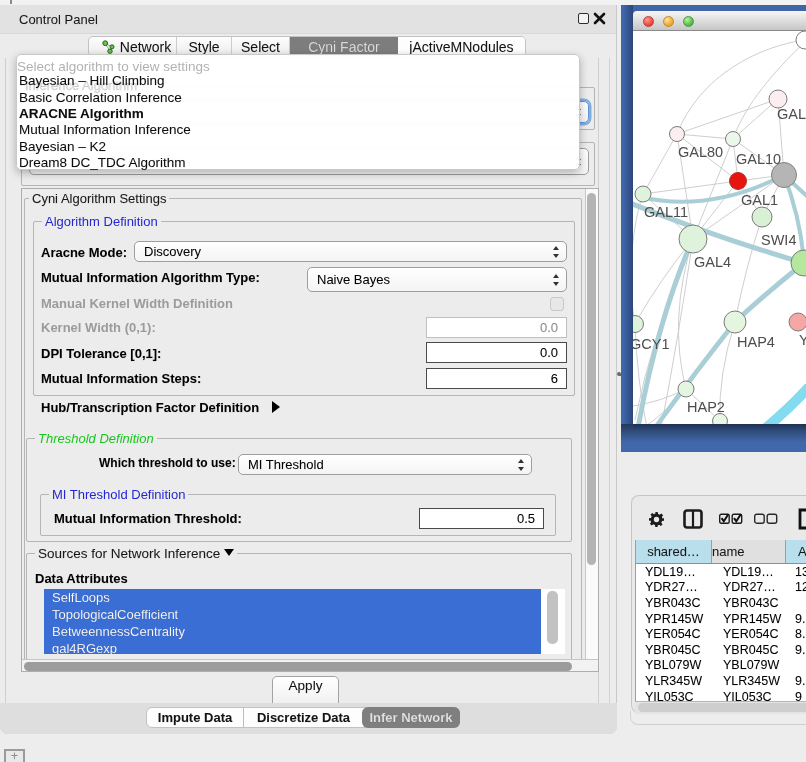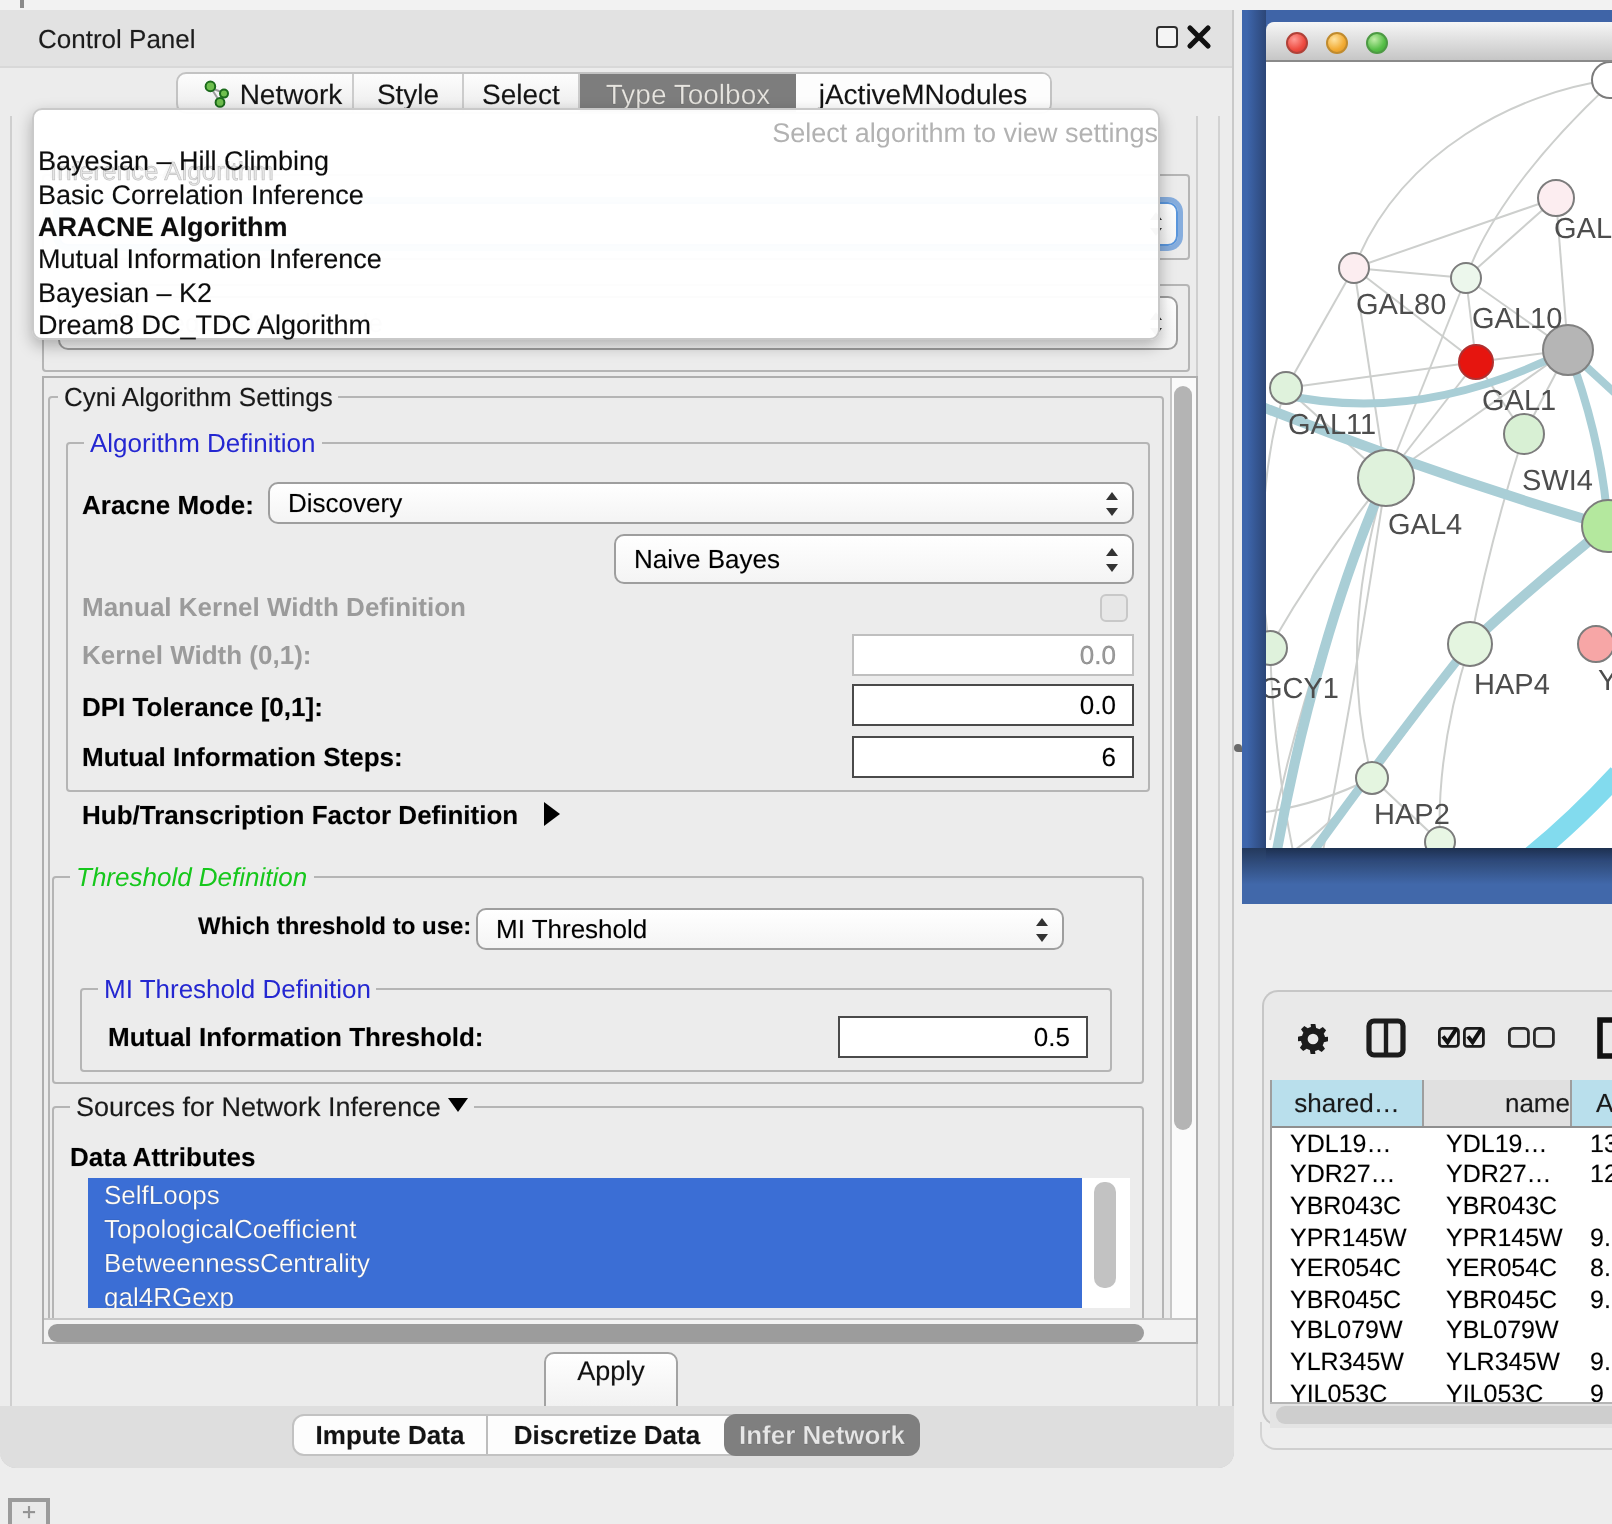--- a/index.html
+++ b/index.html
@@ -59,21 +59,21 @@
   display:flex; align-items:center; justify-content:flex-end; }
 .tf.dis { border:1px solid #bfbfbf; color:#9b9b9b; }
 
 
 .vthumb,.hthumb { position:absolute; background:#b4b4b4; border-radius:5px; }
 
 
 #popup { left:16px; top:49px; width:564px; height:116px; background:rgba(255,255,255,0.97);
   border:1px solid #c9c9c9; border-radius:5px;
   box-shadow:0 3px 8px rgba(0,0,0,0.28); font-size:13.5px; }
-#popup .ph { position:absolute; top:4px; left:0; width:100%; text-align:right; color:#b2b2b2; }
+#popup .ph { position:absolute; top:4px; left:0; width:100%; text-align:left; color:#b2b2b2; }
 #popup .it { position:absolute; left:2px; color:#0d0d0d; white-space:nowrap; }
 
 
 #desktop { left:621px; top:5px; width:185px; height:447px; background:#3f64a7; }
 #macbar { left:12px; top:6px; width:173px; height:20px; border-radius:4px 0 0 0;
   background:linear-gradient(#f6f6f6,#c6c6c6); border-bottom:1px solid #8a8a8a; }
 .tl { position:absolute; top:4.5px; width:11px; height:11px; border-radius:50%; }
 #canvas { left:12px; top:26px; width:173px; height:393px; background:#fff; }
 #canvshadow { left:12px; top:419px; width:173px; height:7px;
   background:linear-gradient(#1d3050,#2f4b7e); }
@@ -109,21 +109,21 @@
         <svg width="13" height="14" viewBox="0 0 13 14" style="margin-right:5px">
           <path d="M3.5 4 L8 11 M3.5 4 L10 6.5" stroke="#9c9c9c" stroke-width="1"></path>
           <circle cx="3.2" cy="3.2" r="2.4" fill="#6fbf4e" stroke="#1c6b1c" stroke-width="1"></circle>
           <circle cx="10" cy="6.8" r="2" fill="#6fbf4e" stroke="#1c6b1c" stroke-width="1"></circle>
           <circle cx="8" cy="11.2" r="2.2" fill="#6fbf4e" stroke="#1c6b1c" stroke-width="1"></circle>
         </svg>
         Network
       </div>
       <div class="tseg" style="width:55px">Style</div>
       <div class="tseg" style="width:58px">Select</div>
-      <div class="tseg sel" style="width:108px">Type Toolbox</div>
+      <div class="tseg sel" style="width:108px">Cyni Factor</div>
       <div class="tseg last" style="width:127px">jActiveMNodules</div>
     </div>
     <div class="abs" style="left:609px;top:53px;width:1px;height:650px;background:#d2d2d2"></div>
     <div id="content" class="abs">
 
       <div class="abs" style="left:15px;top:29px;width:574px;height:43px;border:1px solid #b5b5b5;border-radius:2px"></div>
       <div class="abs" style="left:18px;top:19px;font-size:13px;color:#555">Inference Algorithm</div>
       <div class="combo" style="left:23px;top:43px;width:560px;height:22px;box-shadow:0 0 0 2.5px rgba(100,152,216,0.75);border-color:#5a96dc">
           <span class="arrows"></span>
         </div>
@@ -134,20 +134,21 @@
 
         <div class="group" style="left:2px;top:9px;width:558px;height:700px">
           <span class="gtitle" style="left:4px">Cyni Algorithm Settings</span>
         </div>
 
         <div class="group" style="left:11px;top:32px;width:542px;height:175px">
           <span class="gtitle blue">Algorithm Definition</span>
         </div>
         <span class="lbl" style="left:19px;top:56px">Aracne Mode:</span>
         <div class="combo" style="left:112px;top:52px;width:433px;height:21px">Discovery<span class="arrows"></span></div>
+        <span class="lbl" style="left:19px;top:81px">Mutual Information Algorithm Type:</span>
         <div class="combo" style="left:285px;top:78px;width:260px;height:25px">Naive Bayes<span class="arrows"></span></div>
         <span class="lbl dis" style="left:19px;top:107px">Manual Kernel Width Definition</span>
         <div class="abs" style="left:528px;top:108px;width:14px;height:14px;background:#e7e7e7;border:1px solid #c8c8c8;border-radius:3px"></div>
         <span class="lbl dis" style="left:19px;top:131px">Kernel Width (0,1):</span>
         <div class="tf dis" style="left:404px;top:128px;width:141px;height:21px">0.0</div>
         <span class="lbl" style="left:19px;top:157px">DPI Tolerance [0,1]:</span>
         <div class="tf" style="left:404px;top:153px;width:141px;height:21px">0.0</div>
         <span class="lbl" style="left:19px;top:182px">Mutual Information Steps:</span>
         <div class="tf" style="left:404px;top:179px;width:141px;height:21px">6</div>
 
@@ -313,21 +314,21 @@
         <rect x="0.7" y="1.2" width="9.5" height="9" rx="2" fill="none" stroke="#2a2a2a" stroke-width="1.4"></rect>
         <rect x="13.2" y="1.2" width="9.5" height="9" rx="2" fill="none" stroke="#2a2a2a" stroke-width="1.4"></rect>
       </svg>
       <svg class="abs" style="left:166px;top:12px" width="22" height="22" viewBox="0 0 22 22">
         <path d="M2 2 h10 l8 6 v12 h-18 z" fill="none" stroke="#111" stroke-width="2.8"></path>
       </svg>
 
       <div class="abs" style="left:3px;top:44px;width:180px;height:161px;overflow:hidden;background:#fff;border-left:1px solid #9e9e9e">
         <div style="display:flex;height:24px;border-bottom:1px solid #8f8f8f;font-size:13px;color:#1a1a1a">
           <div style="width:76px;background:#b9dfec;border-right:1px solid #9e9e9e;text-align:center;line-height:23px">shared…</div>
-          <div style="width:74px;background:#e0e0e0;border-right:1px solid #9e9e9e;text-align:right;line-height:23px">name</div>
+          <div style="width:74px;background:#e0e0e0;border-right:1px solid #9e9e9e;text-align:left;line-height:23px">name</div>
           <div style="flex:1;background:#b9dfec;line-height:23px;padding-left:12px">A</div>
         </div>
         <div id="trows" style="font-size:12.5px;color:#000">
           <div class="trow">
               <span>YDL19…</span>
               <span>YDL19…</span>
               <span>13</span>
             </div>
           <div class="trow">
               <span>YDR27…</span>

